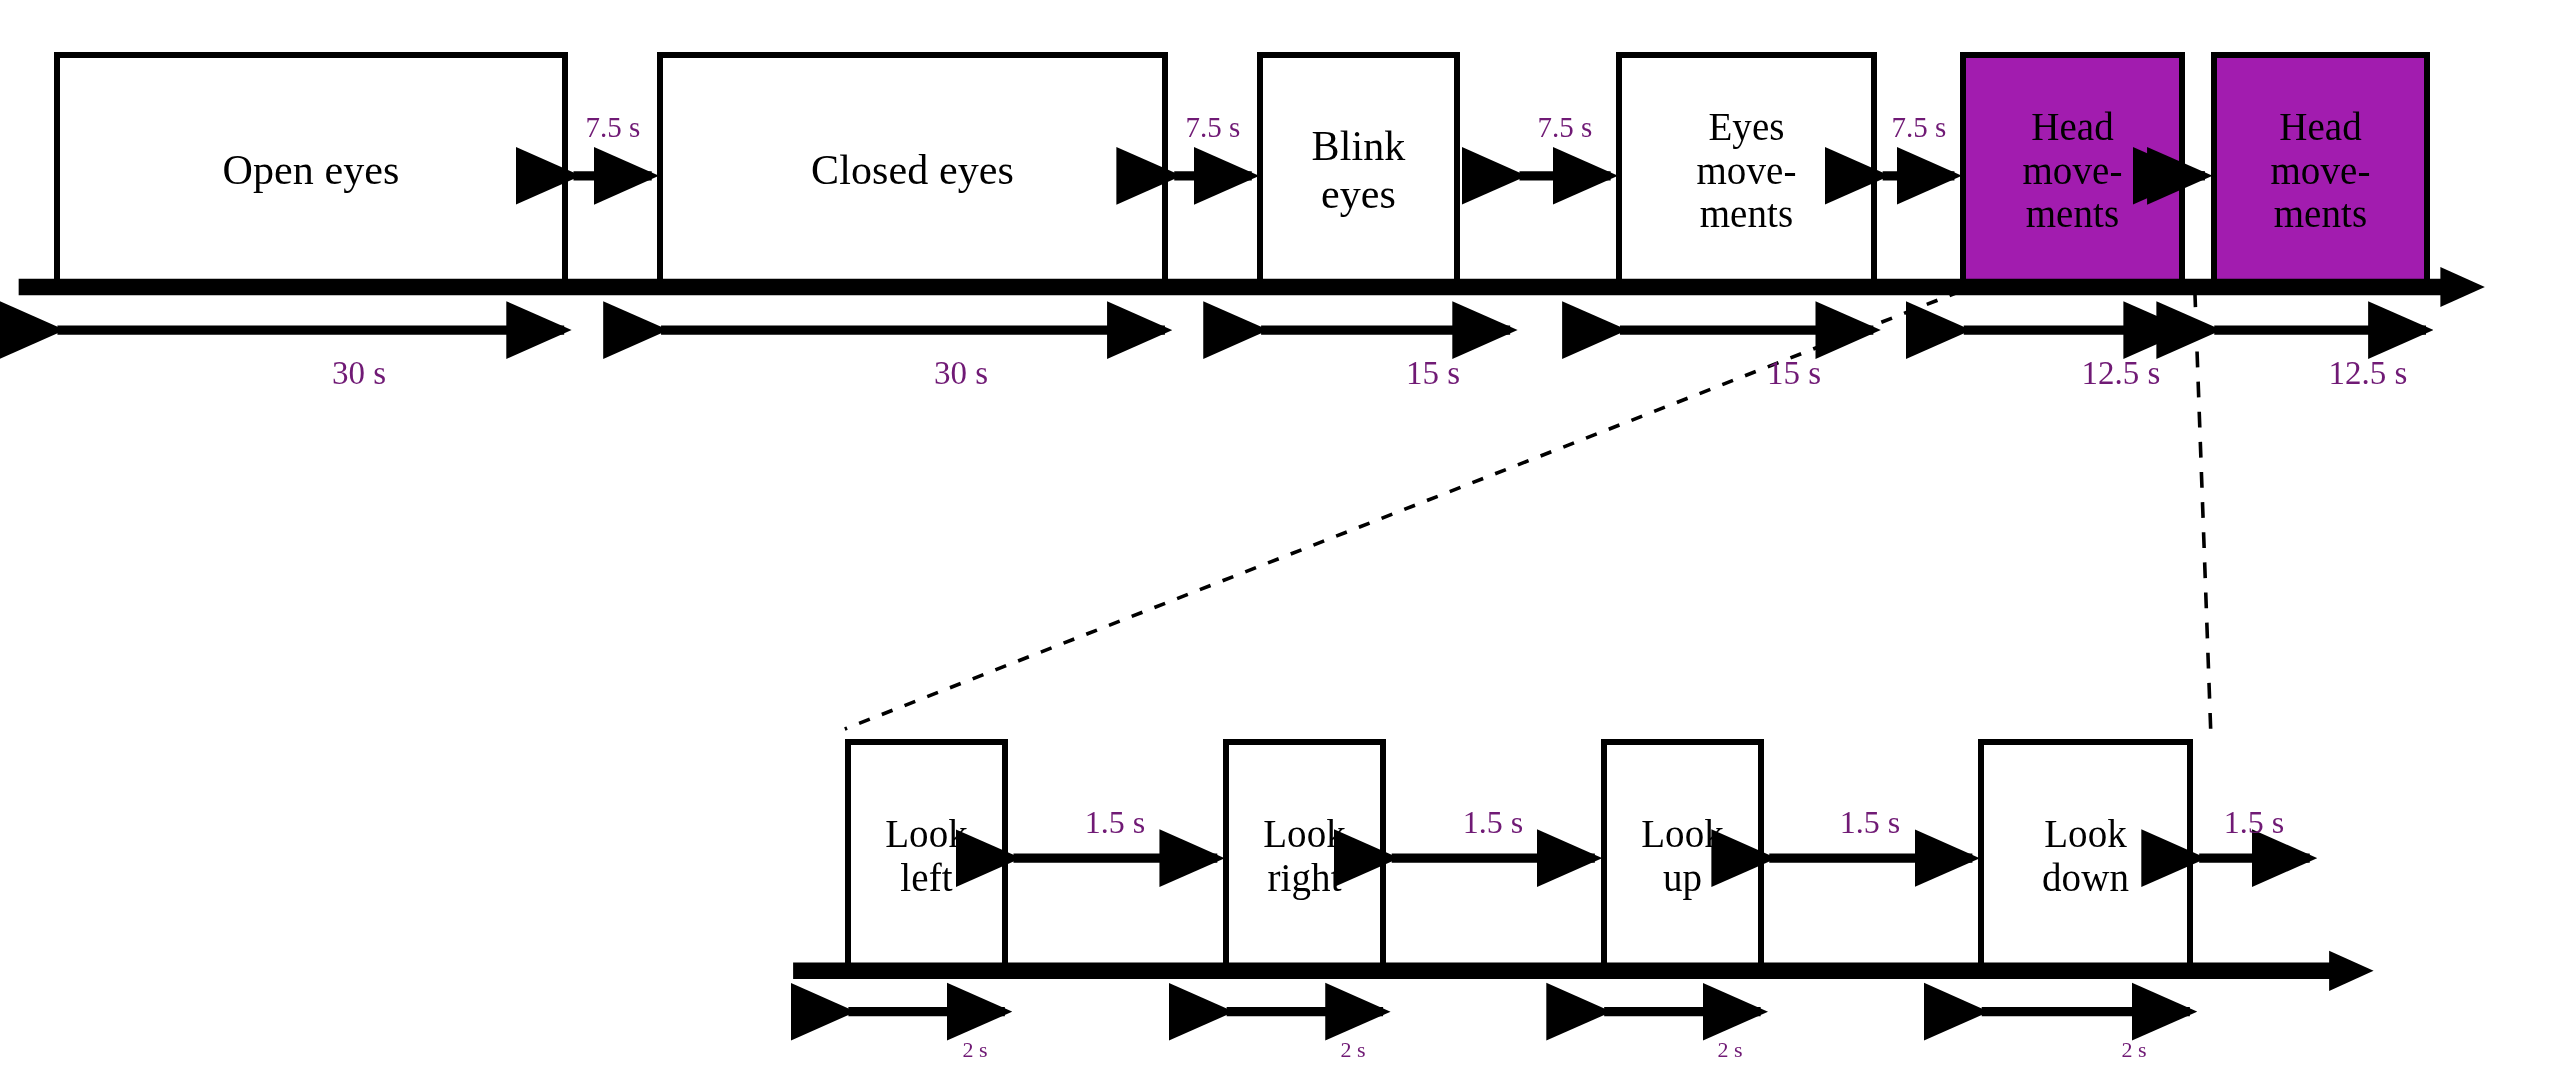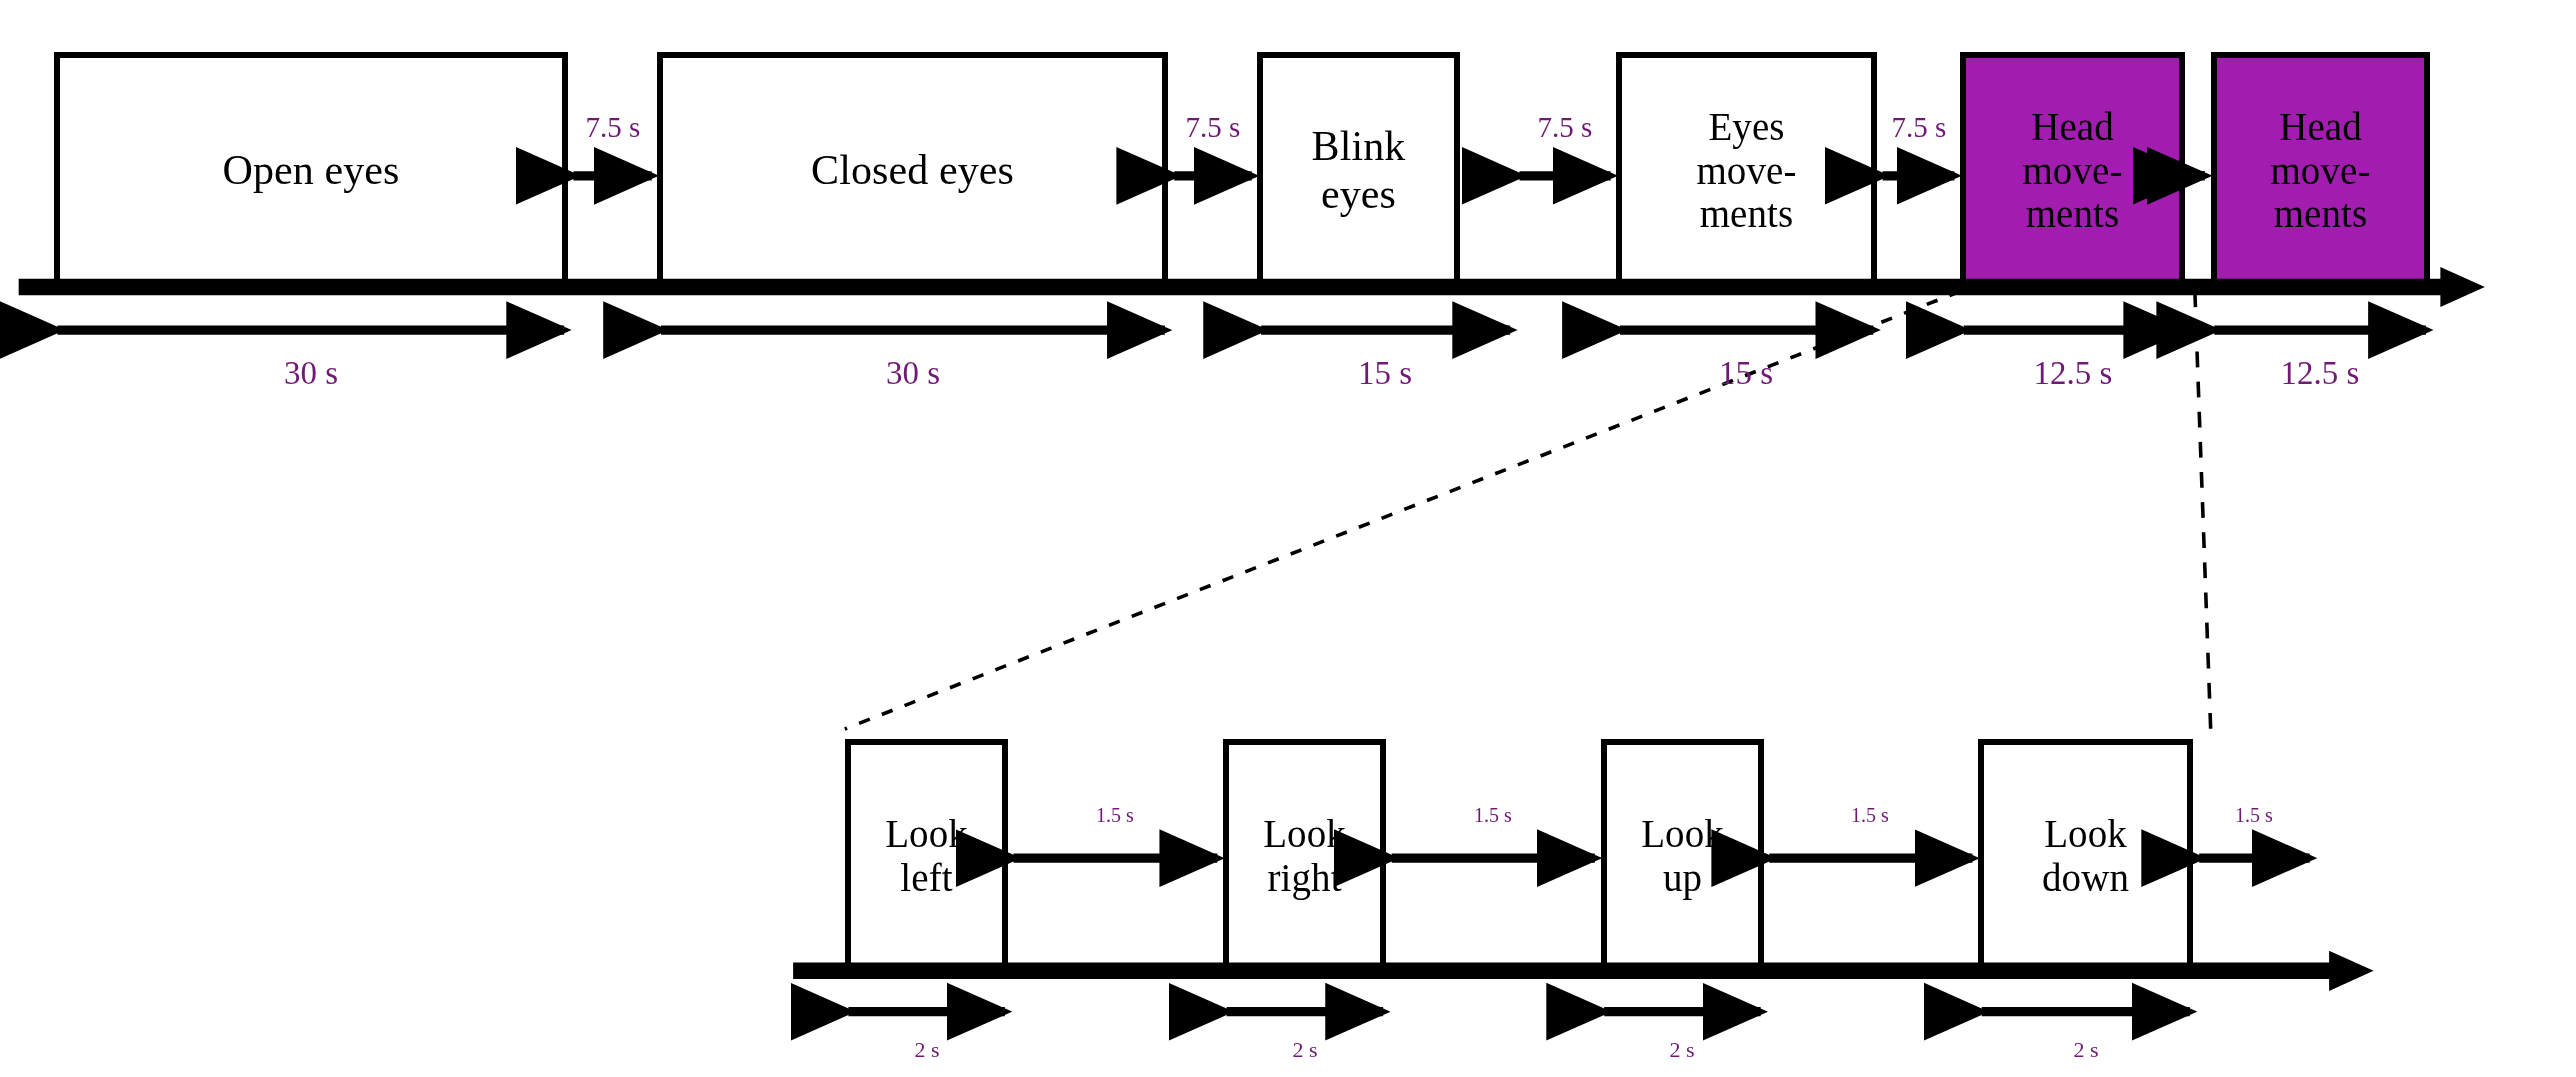--- a/index.html
+++ b/index.html
@@ -56,23 +56,24 @@
     color: #701a75;
     text-align: center;
     white-space: nowrap;
     transform: translateX(-50%);
   }
   .gap-label {
     font-size: 29px;
   }
   .dur-label {
     font-size: 33px;
+    margin-left: 48px;
   }
   .gap-label.sub {
-    font-size: 20px;
+    font-size: 32px;
   }
   .dur-label.sub {
     font-size: 22px;
   }
 </style>
 </head>
 <body>
 
 <div id="diagram-root">
 

